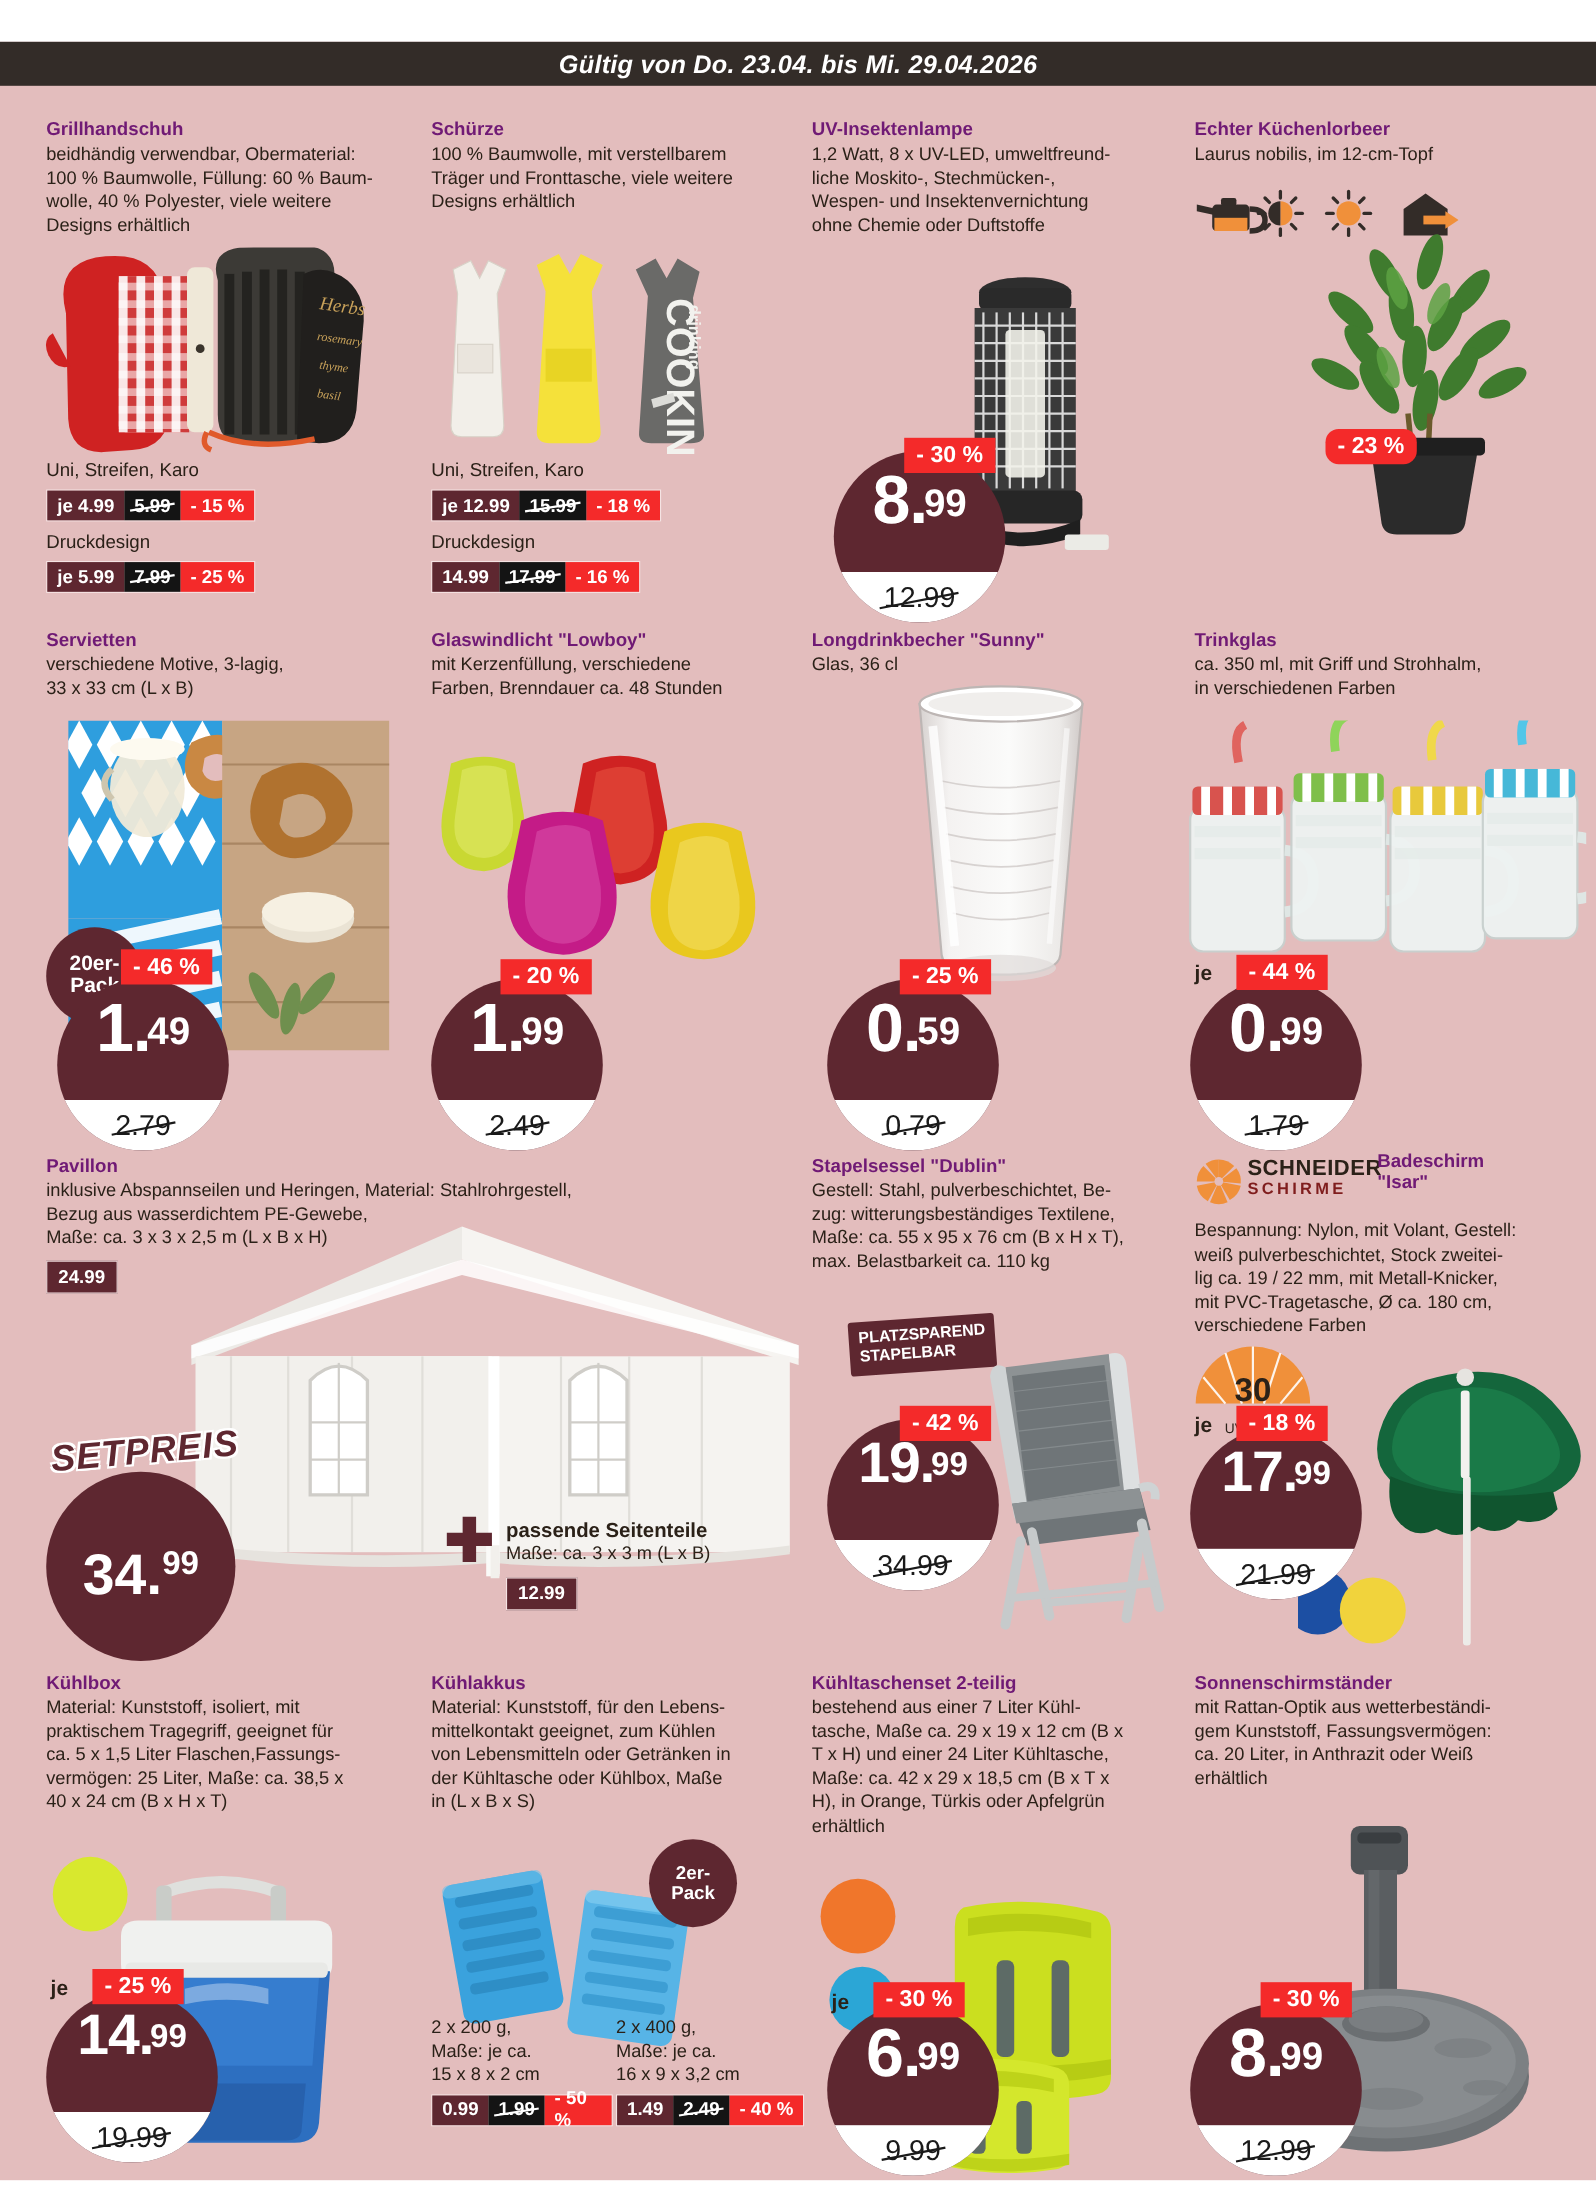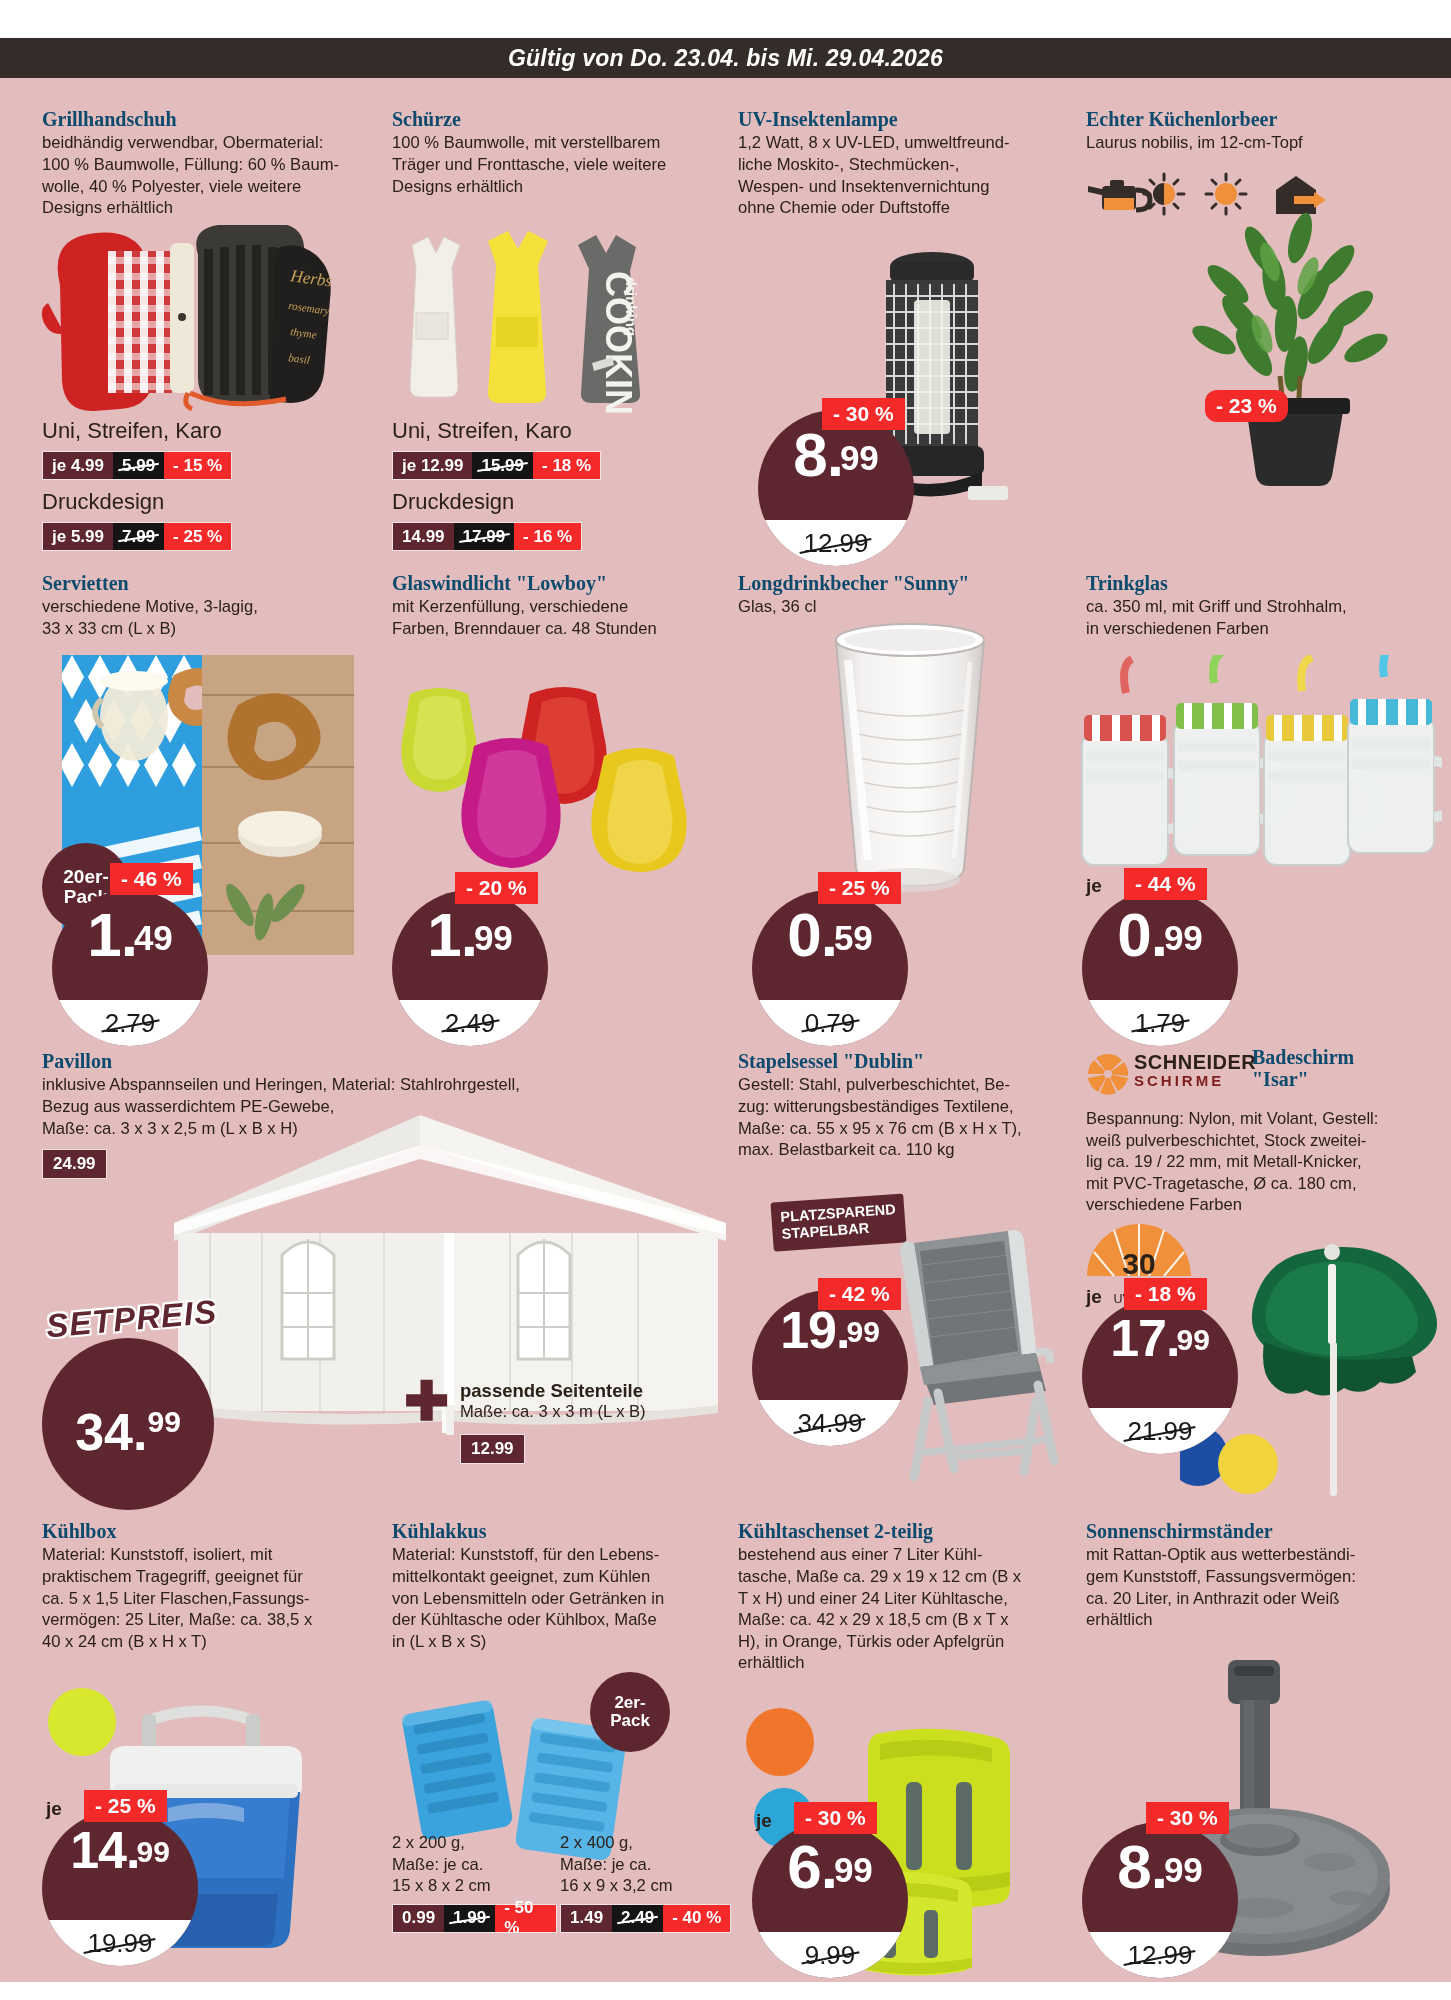--- a/index.html
+++ b/index.html
@@ -17,33 +17,33 @@
     position:absolute;left:0;top:38px;width:1451px;height:40px;
     background:#332c28;color:#ffffff;
     display:flex;align-items:center;justify-content:center;
     font-weight:bold;font-style:italic;font-size:23px;letter-spacing:.2px;
   }
   .top-white{position:absolute;left:0;top:0;width:1451px;height:38px;background:#ffffff;}
   .bottom-white{position:absolute;left:0;bottom:0;width:1451px;height:18px;background:#ffffff;}
   .cell{position:absolute;}
 
   h3.ptitle{
-    margin:0 0 2px 0;font-size:20px;font-weight:bold;color:#0c4a6e;line-height:1.12;font-family:Liberation Serif, serif;
+    margin:0 0 2px 0;font-size:17px;font-weight:bold;color:#701a75;line-height:1.12;
   }
   p.pdesc{
     margin:0;font-size:16.6px;line-height:1.30;color:#2b2118;
   }
 
   
   .barprice{display:inline-flex;align-items:stretch;height:27px;margin-top:7px;border:1px solid #f5e3e3;}
   .barprice .now{background:#5e2730;color:#fff;font-weight:bold;font-size:17px;padding:0 9px;display:flex;align-items:center;}
   .barprice .was{background:#141414;color:#fff;font-weight:bold;font-size:17px;padding:0 9px;display:flex;align-items:center;position:relative;}
   .barprice .was::after{content:"";position:absolute;left:5px;right:5px;top:52%;height:2px;background:#fff;transform:rotate(-9deg);}
   .barprice .pct{background:#f42a2a;color:#fff;font-weight:bold;font-size:17px;padding:0 9px;display:flex;align-items:center;}
-  .varlabel{font-size:22px;margin:9px 0 0 0;}
+  .varlabel{font-size:17px;margin:9px 0 0 0;}
 
   .plainprice{display:inline-block;background:#5e2730;color:#fff;font-weight:bold;font-size:17px;padding:4px 10px;border:1px solid #f5e3e3;}
 
   
   .circ{position:absolute;width:156px;height:156px;border-radius:50%;background:#5e2730;overflow:hidden;box-shadow:0 0 0 0 transparent;}
   .circ .main{position:absolute;left:0;right:0;top:14px;text-align:center;color:#fff;font-weight:bold;line-height:1;}
   .circ .euro{font-size:62px;letter-spacing:-1px;}
   .circ .dot{font-size:62px;}
   .circ .cents{font-size:35px;vertical-align:super;margin-left:-4px;}
   .circ .oldwrap{position:absolute;left:0;right:0;bottom:0;height:46px;background:#fff;display:flex;align-items:center;justify-content:center;}

